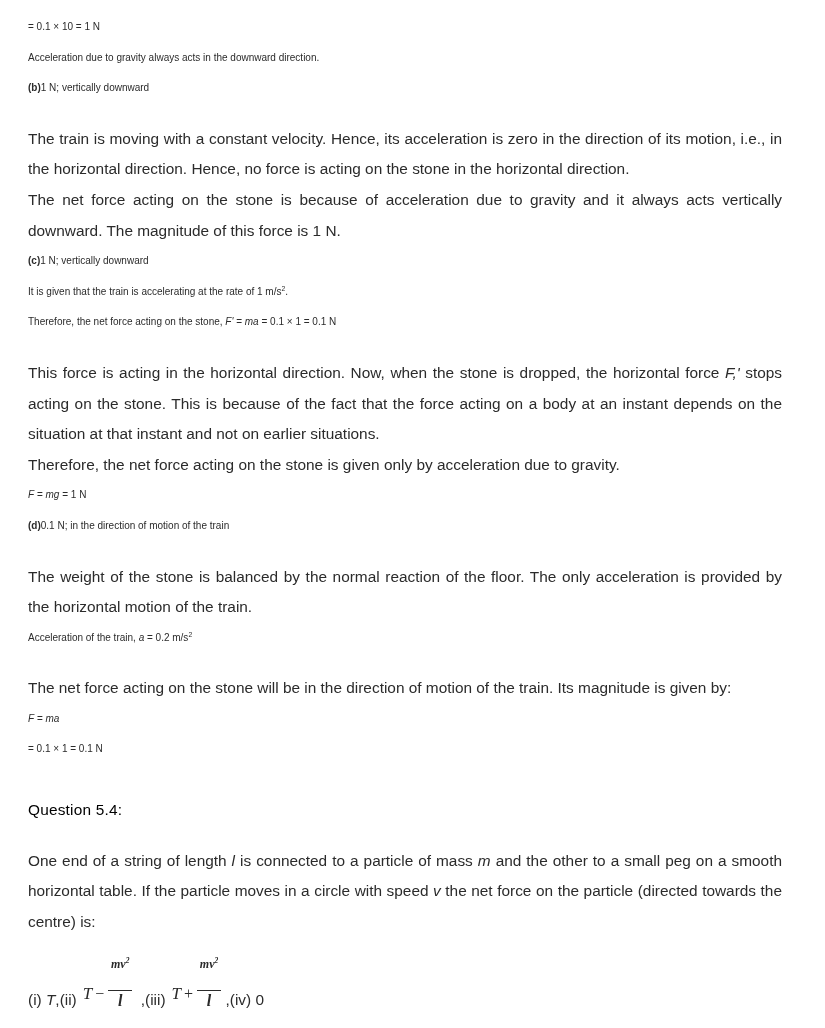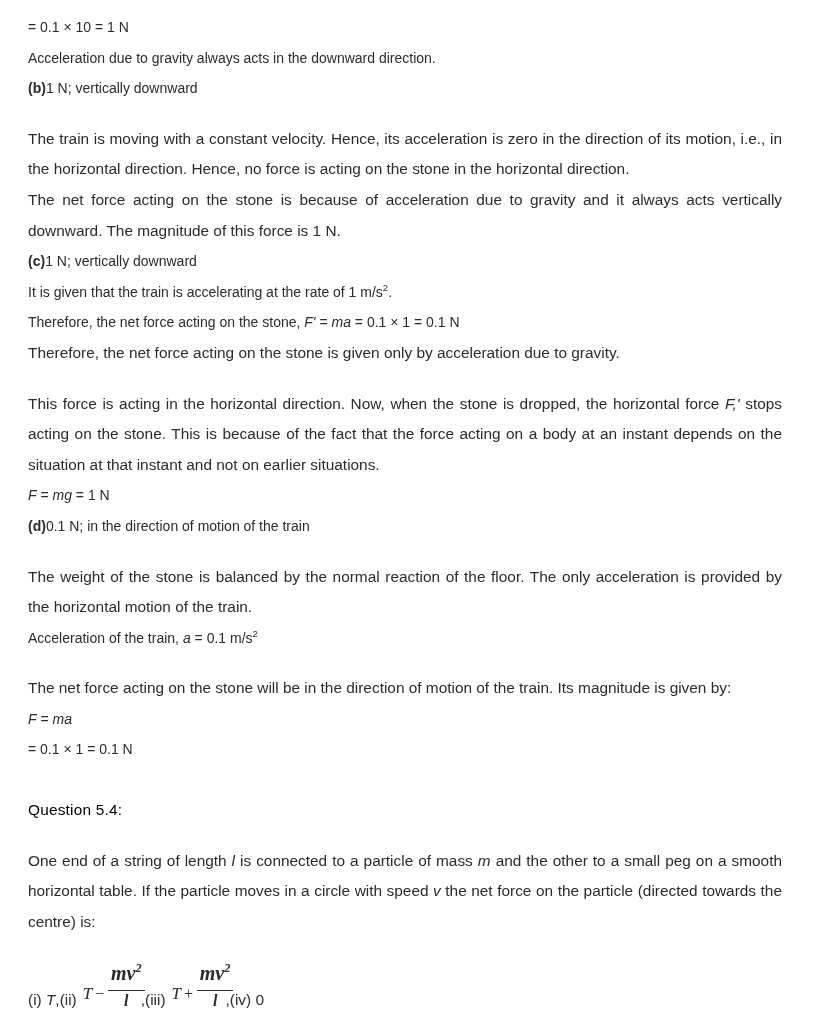--- a/index.html
+++ b/index.html
@@ -18,21 +18,21 @@
     box-sizing: border-box;
     width: 825px;
     height: 1028px;
     padding: 12px 43px 0 28px;
     background: #ffffff;
   }
   
   p.line {
     margin: 0 0 0 0;
     padding: 0;
-    font-size: 14px;
+    font-size: 10px;
     line-height: 30.6px;
     color: #2b2b2b;
     text-align: left;
     white-space: nowrap;
   }
   p.just {
     margin: 0;
     padding: 0;
     font-size: 15.4px;
     line-height: 30.6px;
@@ -107,23 +107,23 @@
     font-size: 17px;
   }
   .frac {
     display: inline-block;
     vertical-align: -0.42em;
     text-align: center;
     margin: 0 1px;
   }
   .frac .num {
     display: block;
-    padding: 0 3px 6px 3px;
+    padding: 0 3px 19px 3px;
     border-bottom: 1.4px solid #2b2b2b;
-    font-size: 20px;
+    font-size: 12px;
     line-height: 1.05;
     margin-top: 20px;
   }
   .frac .den {
     display: block;
     padding: 1px 3px 0 3px;
     font-size: 16px;
     line-height: 1.1;
   }
   .frac sup { font-size: 0.62em; vertical-align: super; line-height: 0; font-style: italic; }
@@ -144,32 +144,32 @@
   <p class="just spread"><span>The train is moving with a constant velocity. Hence, its acceleration is zero in the direction of its motion, i.e., in the horizontal direction. Hence, no force is acting on the stone in the horizontal direction.</span></p>
 
   <p class="just"><span>The net force acting on the stone is because of acceleration due to gravity and it always acts vertically downward. The magnitude of this force is 1 N.</span></p>
 
   <p class="line"><span class="bold">(c)</span><span>1 N; vertically downward</span></p>
 
   <p class="line"><span>It is given that the train is accelerating at the rate of 1 m/s</span><sup>2</sup><span>.</span></p>
 
   <p class="line"><span>Therefore, the net force acting on the stone, </span><span class="ital">F'</span><span> = </span><span class="ital">ma</span><span> = 0.1 × 1 = 0.1 N</span></p>
 
+  <p class="just spread"><span>This force is acting in the horizontal direction. Now, when the stone is dropped, the horizontal force </span><span class="ital">F,'</span><span> stops acting on the stone. This is because of the fact that the force acting on a body at an instant depends on the situation at that instant and not on earlier situations.</span></p>
+
   <p class="just"><span>Therefore, the net force acting on the stone is given only by acceleration due to gravity.</span></p>
-
-  <p class="just spread"><span>This force is acting in the horizontal direction. Now, when the stone is dropped, the horizontal force </span><span class="ital">F,'</span><span> stops acting on the stone. This is because of the fact that the force acting on a body at an instant depends on the situation at that instant and not on earlier situations.</span></p>
 
   <p class="line"><span class="ital">F</span><span> = </span><span class="ital">mg</span><span> = 1 N</span></p>
 
 
   <p class="line"><span class="bold">(d)</span><span>0.1 N; in the direction of motion of the train</span></p>
 
   <p class="just spread"><span>The weight of the stone is balanced by the normal reaction of the floor. The only acceleration is provided by the horizontal motion of the train.</span></p>
 
-  <p class="line"><span>Acceleration of the train, </span><span class="ital">a</span><span> = 0.1 m/s</span><sup>2</sup></p>
+  <p class="line"><span>Acceleration of the train, </span><span class="ital">a</span><span> = 0.2 m/s</span><sup>2</sup></p>
 
   <p class="just spread"><span>The net force acting on the stone will be in the direction of motion of the train. Its magnitude is given by:</span></p>
 
   <p class="line"><span class="ital">F</span><span> = </span><span class="ital">ma</span></p>
 
   <p class="line"><span>= 0.1 × 1 = 0.1 N</span></p>
 
   <div class="gap-before-question"></div>
 
   <p class="qhead"><span>Question 5.4:</span></p>

